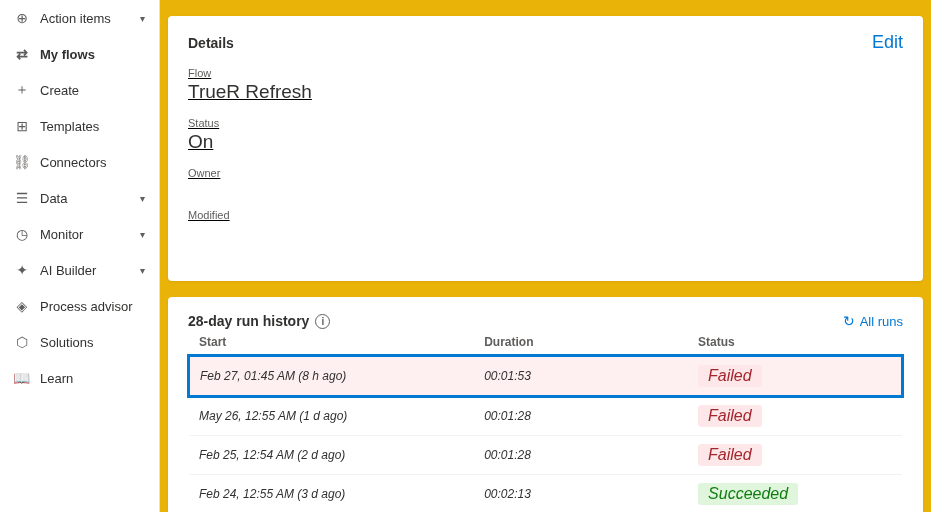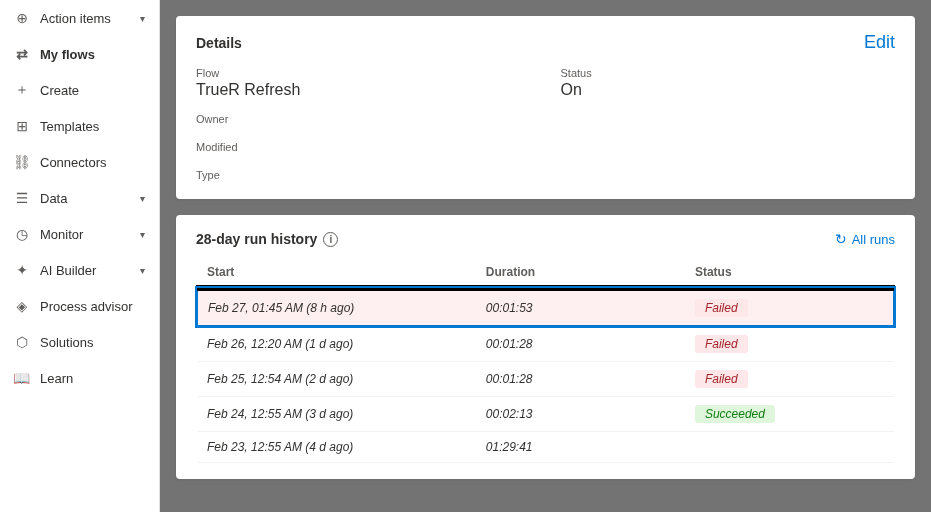--- a/index.html
+++ b/index.html
@@ -26,54 +26,55 @@
       gap: 10px;
     }
     .sidebar-item.active { font-weight: 600; }
     .sidebar-item .icon { width: 16px; height: 16px; display: flex; align-items: center; justify-content: center; flex-shrink: 0; color: #605e5c; font-size: 14px; }
     .sidebar-item .chevron { margin-left: auto; font-size: 10px; color: #605e5c; }
 
     
     .main {
       flex: 1;
       overflow-y: auto;
-      padding: 16px 16px;
-      background: #737373;
+      padding: 16px 8px;
+      background: #eab308;
     }
 
     
     .card {
       background: #fff;
       border-radius: 4px;
       padding: 16px 20px;
       margin-bottom: 16px;
       box-shadow: 0 1px 3px rgba(0,0,0,0.08);
     }
     .card-header {
       display: flex;
       justify-content: space-between;
       align-items: center;
       margin-bottom: 14px;
     }
     .card-title { font-size: 14px; font-weight: 600; color: #323130; }
     .edit-link { color: #0078d4; font-size: 18px; cursor: pointer; text-decoration: none; }
     .details-grid {
       display: grid;
-      grid-template-columns: 1fr 1fr;
+      grid-template-columns: 1fr;
       gap: 14px 30px;
+      text-decoration: underline;
     }
     .detail-item .label { font-size: 11px; color: #605e5c; margin-bottom: 2px; }
-    .detail-item .value { font-size: 16px; color: #323130; }
+    .detail-item .value { font-size: 19px; color: #323130; }
 
     
     .history-header {
       display: flex;
       justify-content: space-between;
       align-items: center;
-      margin-bottom: 12px;
+      margin-bottom: 0;
     }
     .history-title {
       display: flex;
       align-items: center;
       gap: 6px;
       font-size: 14px;
       font-weight: 600;
       color: #323130;
     }
     .info-icon {
@@ -98,42 +99,42 @@
     .refresh-icon { font-size: 14px; }
 
     
     .run-table { width: 100%; border-collapse: collapse; }
     .run-table th {
       text-align: left;
       font-size: 12px;
       font-weight: 600;
       color: #605e5c;
       padding: 6px 10px;
-      border-bottom: 6px solid #000000;
+      border-bottom: 1px solid #000000;
     }
     .run-table td {
       padding: 8px 10px;
       font-size: 12px;
       color: #323130;
       border-bottom: 1px solid #f3f2f1;
       font-style: italic;
     }
     .run-table tr.highlighted {
       border: 2px solid #0078d4;
       outline: 2px solid #0078d4;
     }
     .run-table tr.highlighted td {
       background: #fef0f0;
     }
 
     .status-badge {
       display: inline-block;
       padding: 2px 10px;
       border-radius: 3px;
-      font-size: 12px;
+      font-size: 16px;
     }
     .status-failed { background: #fde7e9; color: #a4262c; }
     .status-succeeded { background: #dff6dd; color: #107c10; }
 
     .col-start { width: 40%; }
     .col-duration { width: 30%; }
     .col-status { width: 30%; }
   </style>
 </head>
 <body>
@@ -207,21 +208,20 @@
       </div>
       <div class="detail-item">
         <div class="label">Owner</div>
       </div>
       <div></div>
       <div class="detail-item">
         <div class="label">Modified</div>
       </div>
       <div></div>
       <div class="detail-item">
-        <div class="label">Type</div>
       </div>
       <div></div>
     </div>
   </div>
 
   <div class="card">
     <div class="history-header">
       <div class="history-title">
         <span>28-day run history</span>
         <span class="info-icon">i</span>
@@ -239,21 +239,21 @@
           <th class="col-status">Status</th>
         </tr>
       </thead>
       <tbody id="run-table-body">
       <tr class="highlighted" style="outline: rgb(0, 120, 212) solid 2px;">
             <td>Feb 27, 01:45 AM (8 h ago)</td>
             <td>00:01:53</td>
             <td><span class="status-badge status-failed">Failed</span></td>
           </tr>
           <tr>
-            <td>Feb 26, 12:20 AM (1 d ago)</td>
+            <td>May 26, 12:55 AM (1 d ago)</td>
             <td>00:01:28</td>
             <td><span class="status-badge status-failed">Failed</span></td>
           </tr>
           <tr>
             <td>Feb 25, 12:54 AM (2 d ago)</td>
             <td>00:01:28</td>
             <td><span class="status-badge status-failed">Failed</span></td>
           </tr>
           <tr>
             <td>Feb 24, 12:55 AM (3 d ago)</td>

